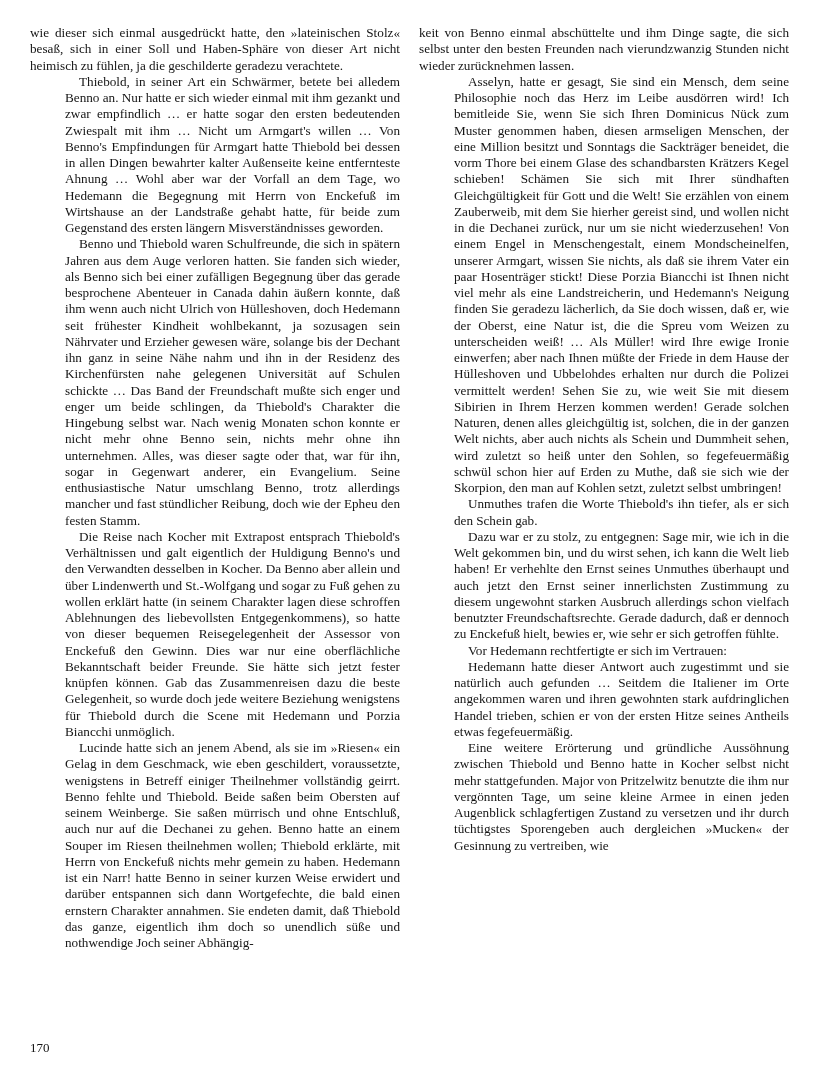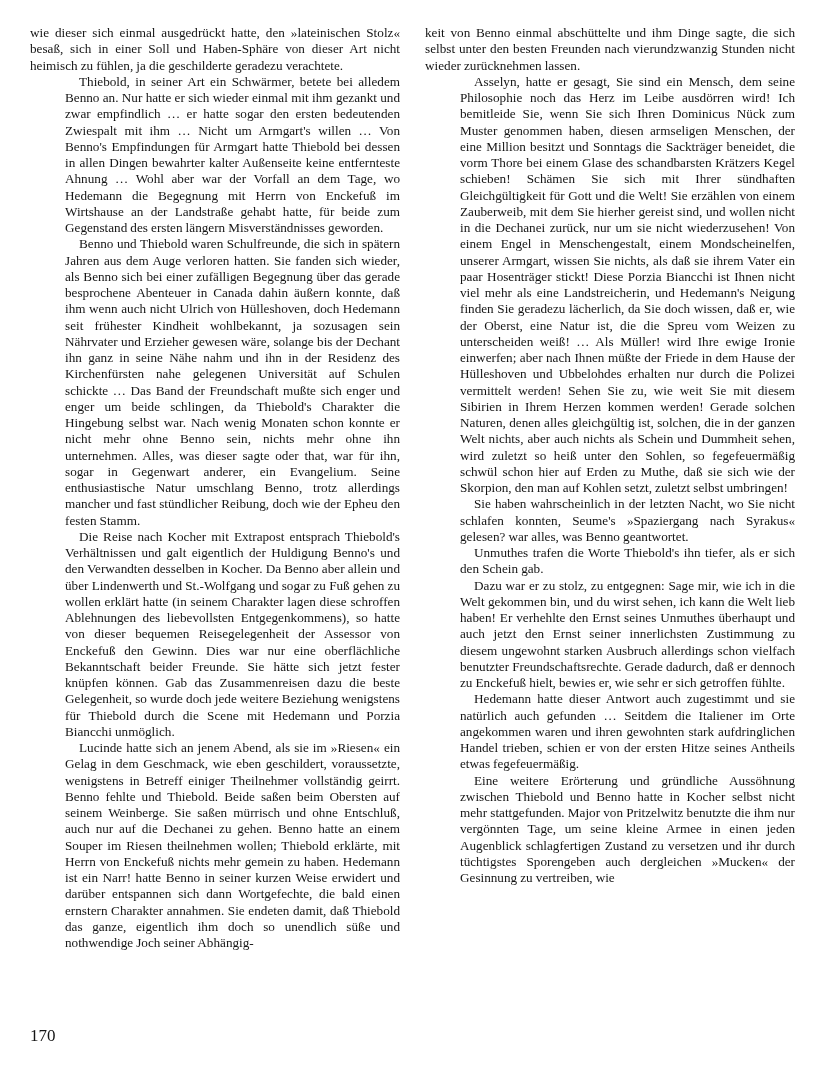--- a/index.html
+++ b/index.html
@@ -16,21 +16,21 @@
     overflow: hidden;
   }
   .page {
     position: absolute;
     inset: 0;
     padding: 25px 30px 0 30px;
     box-sizing: border-box;
   }
   .columns {
     display: flex;
-    gap: 25px;
+    gap: 19px;
   }
   .col {
     width: 370px;
     flex: 0 0 370px;
     font-size: 13.2px;
     line-height: 16.25px;
     text-align: justify;
     hyphens: auto;
     -webkit-hyphens: auto;
     word-spacing: -0.2px;
@@ -38,41 +38,41 @@
   .para {
     margin: 0;
   }
   .para.indent {
     text-indent: 14px;
     margin-left: 35px;
   }
   .footer {
     position: absolute;
     left: 30px;
-    bottom: 19px;
-    font-size: 17px;
+    bottom: 9px;
+    font-size: 13px;
     color: #141414;
   }
 </style>
 </head>
 <body>
 
 <div class="page">
   <div class="columns">
     <div class="col" id="col-left">
         <p class="para">wie dieser sich einmal ausgedrückt hatte, den »lateinischen Stolz« besaß, sich in einer Soll und Haben-Sphäre von dieser Art nicht heimisch zu fühlen, ja die geschilderte geradezu verachtete.</p>
         <p class="para indent">Thiebold, in seiner Art ein Schwärmer, betete bei alledem Benno an. Nur hatte er sich wieder einmal mit ihm gezankt und zwar empfindlich … er hatte sogar den ersten bedeutenden Zwiespalt mit ihm … Nicht um Armgart's willen … Von Benno's Empfindungen für Armgart hatte Thiebold bei dessen in allen Dingen bewahrter kalter Außenseite keine entfernteste Ahnung … Wohl aber war der Vorfall an dem Tage, wo Hedemann die Begegnung mit Herrn von Enckefuß im Wirtshause an der Landstraße gehabt hatte, für beide zum Gegenstand des ersten längern Misverständnisses geworden.</p>
         <p class="para indent">Benno und Thiebold waren Schulfreunde, die sich in spätern Jahren aus dem Auge verloren hatten. Sie fanden sich wieder, als Benno sich bei einer zufälligen Begegnung über das gerade besprochene Abenteuer in Canada dahin äußern konnte, daß ihm wenn auch nicht Ulrich von Hülleshoven, doch Hedemann seit frühester Kindheit wohlbekannt, ja sozusagen sein Nährvater und Erzieher gewesen wäre, solange bis der Dechant ihn ganz in seine Nähe nahm und ihn in der Residenz des Kirchenfürsten nahe gelegenen Universität auf Schulen schickte … Das Band der Freundschaft mußte sich enger und enger um beide schlingen, da Thiebold's Charakter die Hingebung selbst war. Nach wenig Monaten schon konnte er nicht mehr ohne Benno sein, nichts mehr ohne ihn unternehmen. Alles, was dieser sagte oder that, war für ihn, sogar in Gegenwart anderer, ein Evangelium. Seine enthusiastische Natur umschlang Benno, trotz allerdings mancher und fast stündlicher Reibung, doch wie der Epheu den festen Stamm.</p>
         <p class="para indent">Die Reise nach Kocher mit Extrapost entsprach Thiebold's Verhältnissen und galt eigentlich der Huldigung Benno's und den Verwandten desselben in Kocher. Da Benno aber allein und über Lindenwerth und St.-Wolfgang und sogar zu Fuß gehen zu wollen erklärt hatte (in seinem Charakter lagen diese schroffen Ablehnungen des liebevollsten Entgegenkommens), so hatte von dieser bequemen Reisegelegenheit der Assessor von Enckefuß den Gewinn. Dies war nur eine oberflächliche Bekanntschaft beider Freunde. Sie hätte sich jetzt fester knüpfen können. Gab das Zusammenreisen dazu die beste Gelegenheit, so wurde doch jede weitere Beziehung wenigstens für Thiebold durch die Scene mit Hedemann und Porzia Biancchi unmöglich.</p>
         <p class="para indent">Lucinde hatte sich an jenem Abend, als sie im »Riesen« ein Gelag in dem Geschmack, wie eben geschildert, voraussetzte, wenigstens in Betreff einiger Theilnehmer vollständig geirrt. Benno fehlte und Thiebold. Beide saßen beim Obersten auf seinem Weinberge. Sie saßen mürrisch und ohne Entschluß, auch nur auf die Dechanei zu gehen. Benno hatte an einem Souper im Riesen theilnehmen wollen; Thiebold erklärte, mit Herrn von Enckefuß nichts mehr gemein zu haben. Hedemann ist ein Narr! hatte Benno in seiner kurzen Weise erwidert und darüber entspannen sich dann Wortgefechte, die bald einen ernstern Charakter annahmen. Sie endeten damit, daß Thiebold das ganze, eigentlich ihm doch so unendlich süße und nothwendige Joch seiner Abhängig-</p>
       </div>
     <div class="col" id="col-right">
         <p class="para">keit von Benno einmal abschüttelte und ihm Dinge sagte, die sich selbst unter den besten Freunden nach vierundzwanzig Stunden nicht wieder zurücknehmen lassen.</p>
         <p class="para indent">Asselyn, hatte er gesagt, Sie sind ein Mensch, dem seine Philosophie noch das Herz im Leibe ausdörren wird! Ich bemitleide Sie, wenn Sie sich Ihren Dominicus Nück zum Muster genommen haben, diesen armseligen Menschen, der eine Million besitzt und Sonntags die Sackträger beneidet, die vorm Thore bei einem Glase des schandbarsten Krätzers Kegel schieben! Schämen Sie sich mit Ihrer sündhaften Gleichgültigkeit für Gott und die Welt! Sie erzählen von einem Zauberweib, mit dem Sie hierher gereist sind, und wollen nicht in die Dechanei zurück, nur um sie nicht wiederzusehen! Von einem Engel in Menschengestalt, einem Mondscheinelfen, unserer Armgart, wissen Sie nichts, als daß sie ihrem Vater ein paar Hosenträger stickt! Diese Porzia Biancchi ist Ihnen nicht viel mehr als eine Landstreicherin, und Hedemann's Neigung finden Sie geradezu lächerlich, da Sie doch wissen, daß er, wie der Oberst, eine Natur ist, die die Spreu vom Weizen zu unterscheiden weiß! … Als Müller! wird Ihre ewige Ironie einwerfen; aber nach Ihnen müßte der Friede in dem Hause der Hülleshoven und Ubbelohdes erhalten nur durch die Polizei vermittelt werden! Sehen Sie zu, wie weit Sie mit diesem Sibirien in Ihrem Herzen kommen werden! Gerade solchen Naturen, denen alles gleichgültig ist, solchen, die in der ganzen Welt nichts, aber auch nichts als Schein und Dummheit sehen, wird zuletzt so heiß unter den Sohlen, so fegefeuermäßig schwül schon hier auf Erden zu Muthe, daß sie sich wie der Skorpion, den man auf Kohlen setzt, zuletzt selbst umbringen!</p>
-        <p class="para indent">Sie haben wahrscheinlich in der letzten Nacht, wo Sie nicht schlafen konnten, Seume's »Spaziergang nach Syrakus« gelesen? war alles, was Benno geantwortet.</p>
         <p class="para indent">Unmuthes trafen die Worte Thiebold's ihn tiefer, als er sich den Schein gab.</p>
         <p class="para indent">Dazu war er zu stolz, zu entgegnen: Sage mir, wie ich in die Welt gekommen bin, und du wirst sehen, ich kann die Welt lieb haben! Er verhehlte den Ernst seines Unmuthes überhaupt und auch jetzt den Ernst seiner innerlichsten Zustimmung zu diesem ungewohnt starken Ausbruch allerdings schon vielfach benutzter Freundschaftsrechte. Gerade dadurch, daß er dennoch zu Enckefuß hielt, bewies er, wie sehr er sich getroffen fühlte.</p>
+        <p class="para indent">Vor Hedemann rechtfertigte er sich im Vertrauen:</p>
         <p class="para indent">Hedemann hatte dieser Antwort auch zugestimmt und sie natürlich auch gefunden … Seitdem die Italiener im Orte angekommen waren und ihren gewohnten stark aufdringlichen Handel trieben, schien er von der ersten Hitze seines Antheils etwas fegefeuermäßig.</p>
         <p class="para indent">Eine weitere Erörterung und gründliche Aussöhnung zwischen Thiebold und Benno hatte in Kocher selbst nicht mehr stattgefunden. Major von Pritzelwitz benutzte die ihm nur vergönnten Tage, um seine kleine Armee in einen jeden Augenblick schlagfertigen Zustand zu versetzen und ihr durch tüchtigstes Sporengeben auch dergleichen »Mucken« der Gesinnung zu vertreiben, wie</p>
       </div>
   </div>
   <div class="footer">170</div>
 </div>
 
 </body></html>

